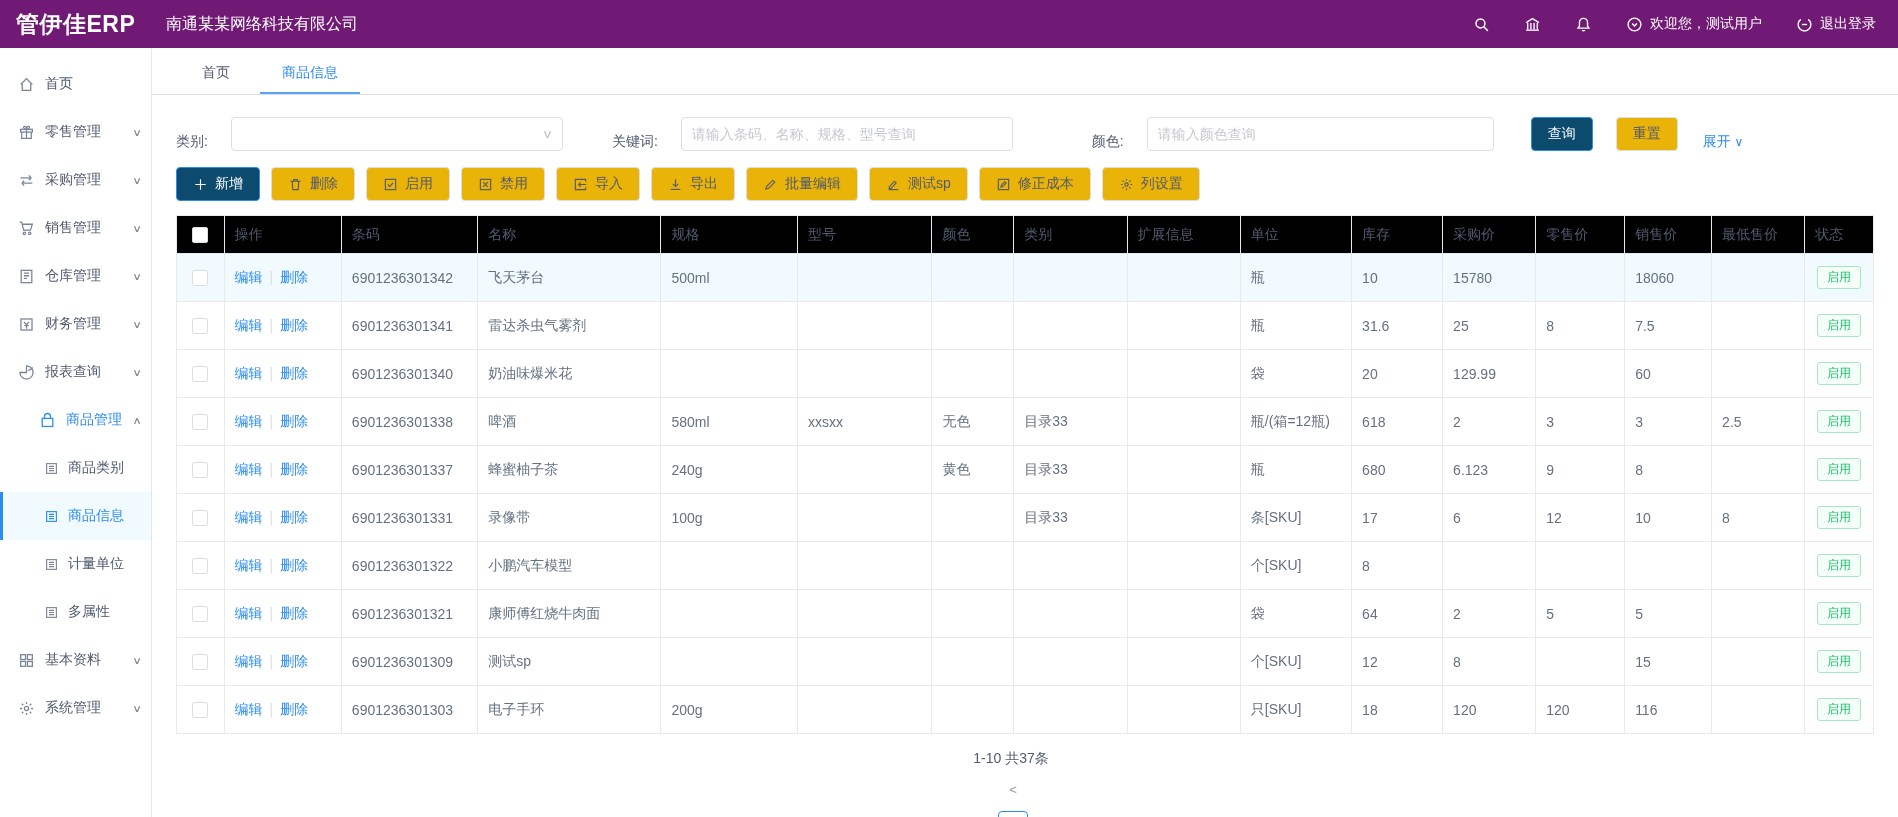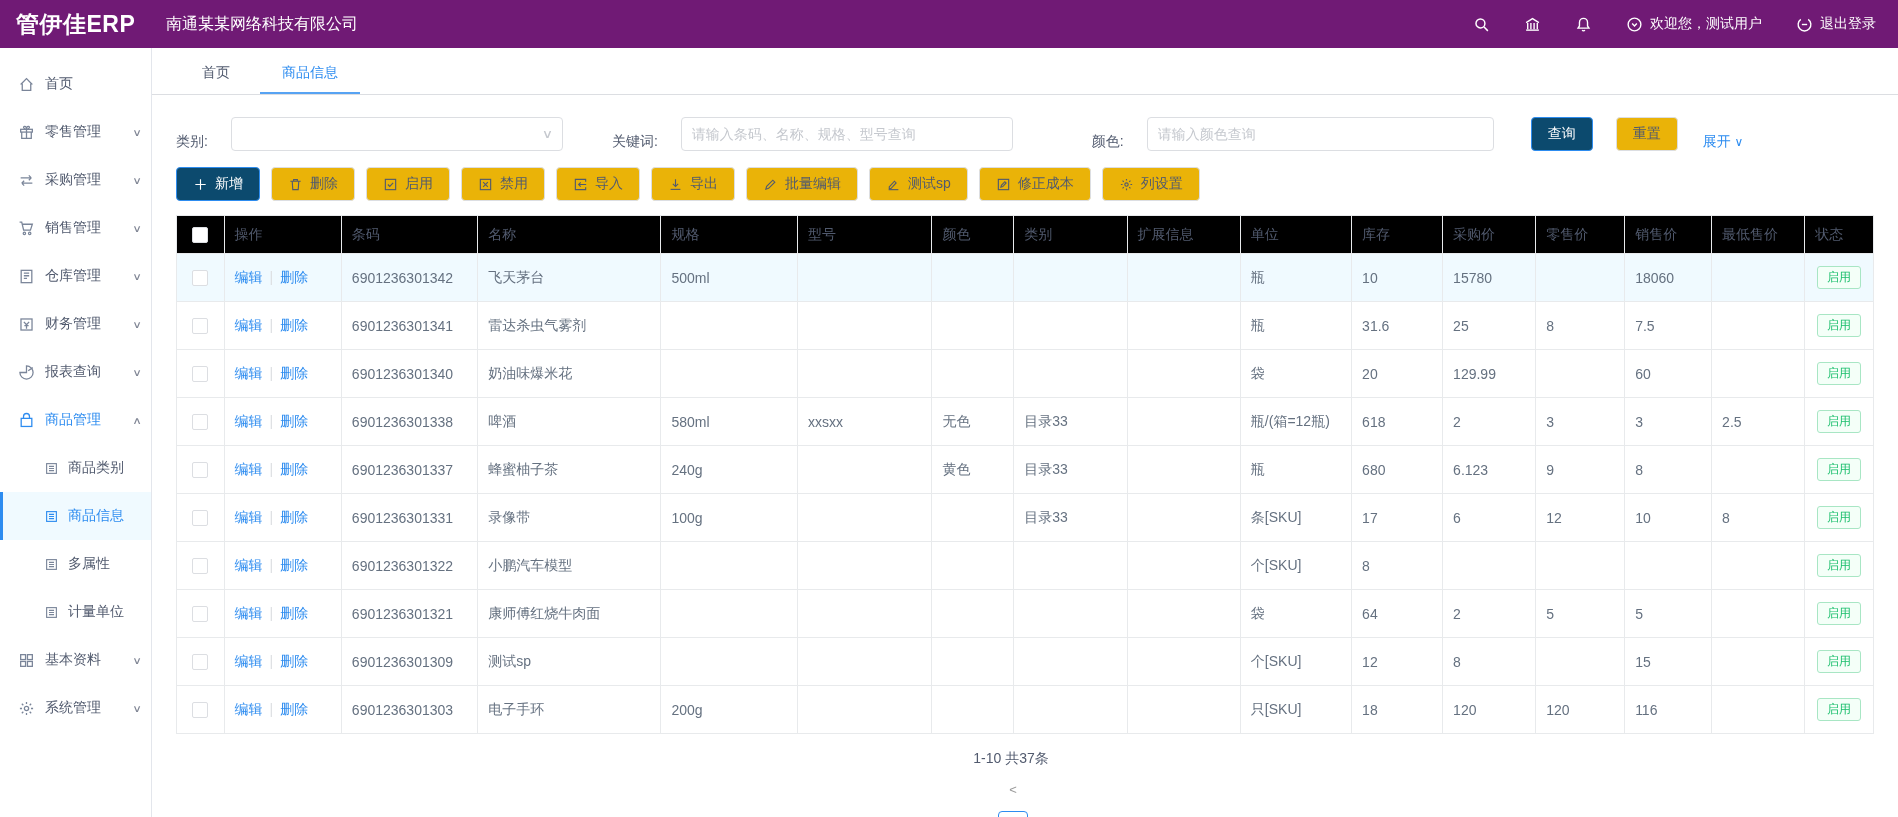--- a/index.html
+++ b/index.html
@@ -18,21 +18,21 @@
   .top-item { display:flex; align-items:center; gap:7px; cursor:pointer; }
   .top-item svg { display:block; }
 
   
   .main { flex:1; display:flex; min-height:0; }
   .sidebar { width:152px; flex-shrink:0; border-right:1px solid #e3e6ec; background:#fff; padding-top:12px; overflow:hidden; }
   .menu-item { height:48px; display:flex; align-items:center; padding:0 10px 0 18px; cursor:pointer; color:#515a6e; position:relative; }
   .menu-item .mi-icon { width:17px; height:17px; margin-right:10px; color:#7a8599; flex-shrink:0; }
   .menu-item .mi-label { flex:1; white-space:nowrap; }
   .menu-item .mi-arrow { font-size:11px; color:#808695; transform:scale(1.2,.9); }
-  .menu-item.active { color:#2d8cf0; }
+  .menu-item.active { color:#2d8cf0;margin-left:21px; }
   .menu-item.active .mi-icon { color:#2d8cf0; }
   .sub-item { height:48px; display:flex; align-items:center; padding-left:44px; cursor:pointer; color:#515a6e; position:relative; }
   .sub-item .mi-icon { width:15px; height:15px; margin-right:9px; color:#7a8599; }
   .sub-item.active { background:#f0faff; color:#2d8cf0; }
   .sub-item.active .mi-icon { color:#2d8cf0; }
   .sub-item.active::before { content:""; position:absolute; left:0; top:0; bottom:0; width:3px; background:#2d8cf0; }
 
   .content { flex:1; min-width:0; display:flex; flex-direction:column; }
 
   
@@ -217,28 +217,28 @@
               <rect x="2.8" y="2.8" width="10.4" height="10.4"></rect>
               <path d="M5.3 5.7h5.4M5.3 8h5.4M5.3 10.3h5.4"></path>
             </svg></span>
           <span class="mi-label">商品信息</span>
         </div>
         <div class="sub-item">
           <span class="mi-icon"><svg viewBox="0 0 16 16" fill="none" stroke="currentColor" stroke-width="1.2">
               <rect x="2.8" y="2.8" width="10.4" height="10.4"></rect>
               <path d="M5.3 5.7h5.4M5.3 8h5.4M5.3 10.3h5.4"></path>
             </svg></span>
-          <span class="mi-label">多属性</span>
+          <span class="mi-label">计量单位</span>
         </div>
         <div class="sub-item">
           <span class="mi-icon"><svg viewBox="0 0 16 16" fill="none" stroke="currentColor" stroke-width="1.2">
               <rect x="2.8" y="2.8" width="10.4" height="10.4"></rect>
               <path d="M5.3 5.7h5.4M5.3 8h5.4M5.3 10.3h5.4"></path>
             </svg></span>
-          <span class="mi-label">计量单位</span>
+          <span class="mi-label">多属性</span>
         </div>
         <div class="menu-item">
           <span class="mi-icon"><svg viewBox="0 0 16 16" fill="none" stroke="currentColor" stroke-width="1.2">
               <rect x="2.5" y="2.5" width="4.6" height="4.6"></rect>
               <rect x="8.9" y="2.5" width="4.6" height="4.6"></rect>
               <rect x="2.5" y="8.9" width="4.6" height="4.6"></rect>
               <rect x="8.9" y="8.9" width="4.6" height="4.6"></rect>
             </svg></span>
           <span class="mi-label">基本资料</span>
           <span class="mi-arrow">∨</span>

